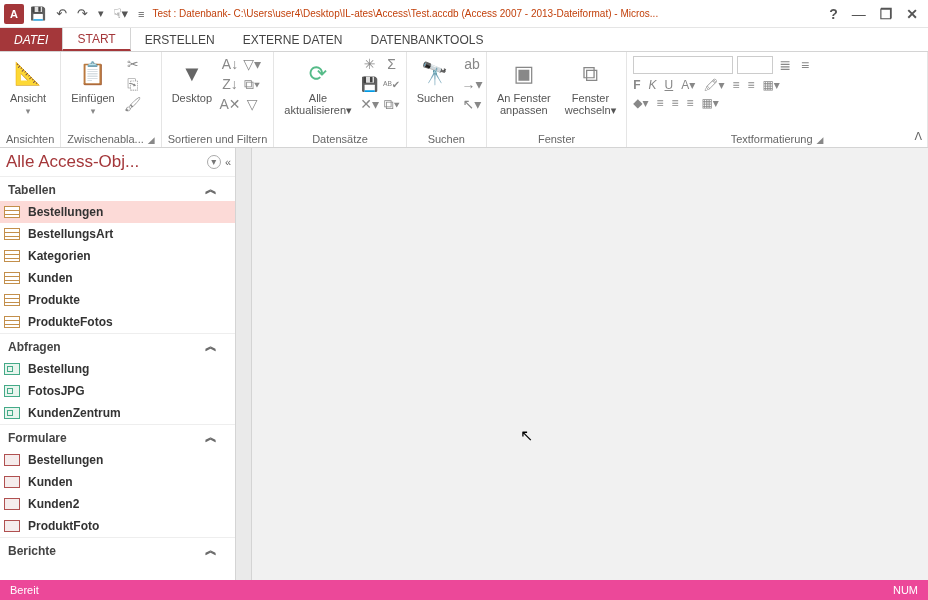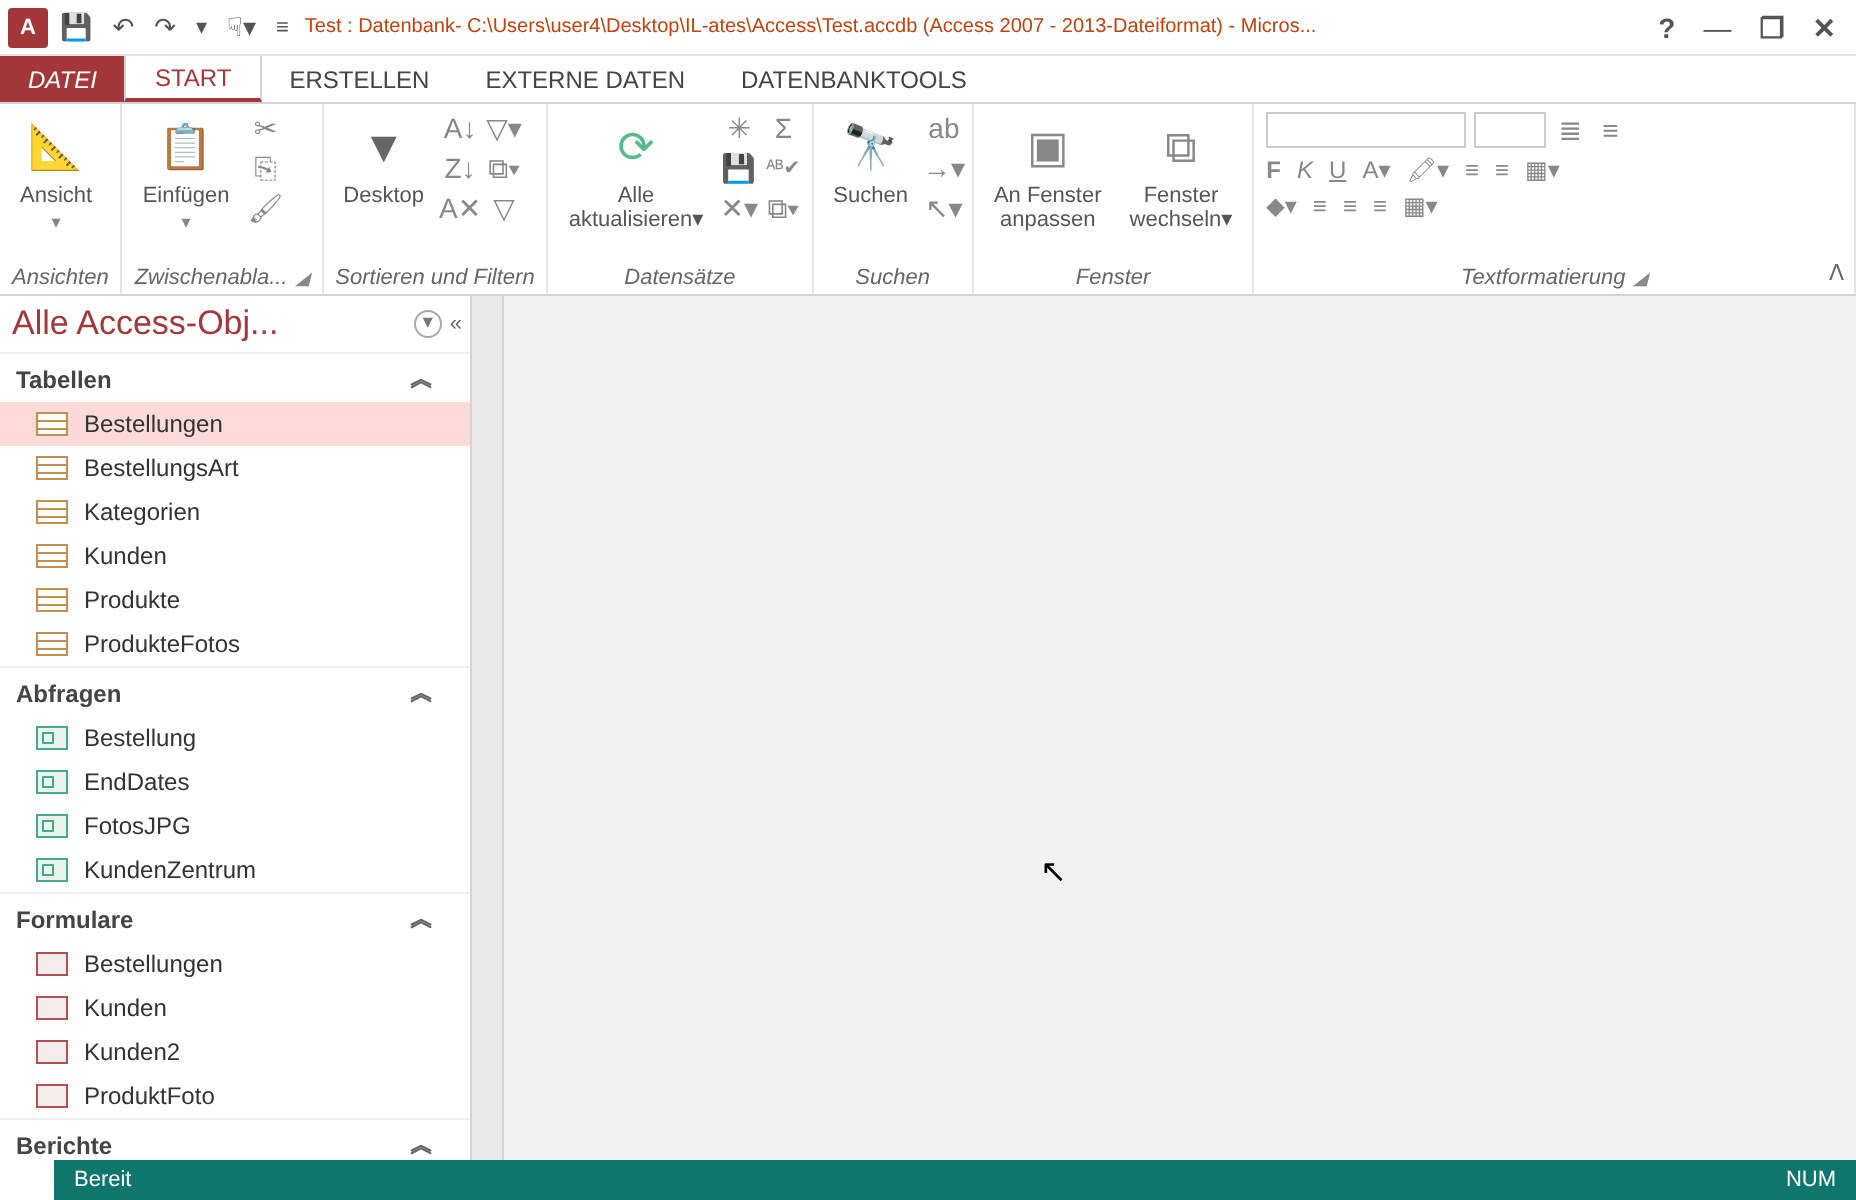--- a/index.html
+++ b/index.html
@@ -17,51 +17,51 @@
   
   .ribbon-tabs { height: 24px; display: flex; align-items: stretch; border-bottom: 1px solid #d4d4d4; background:#fff;}
   .ribbon-tabs .tab { padding: 0 14px; display: flex; align-items: center; font-size: 12px; color: #444; text-transform: uppercase; cursor: pointer;}
   .ribbon-tabs .tab.file { background: #a4373a; color: #fff; font-style: italic; }
   .ribbon-tabs .tab.active { color: #a4373a; border-bottom: 2px solid #a4373a; border-left:1px solid #d4d4d4; border-right:1px solid #d4d4d4;}
 
   
   .ribbon { height: 96px; background: #fff; display: flex; border-bottom: 1px solid #d4d4d4; position:relative;}
   .ribbon-group { border-right: 1px solid #e5e5e5; padding: 2px 6px 0 6px; display: flex; flex-direction: column; justify-content: space-between;}
   .ribbon-group .group-body { flex: 1; display: flex; align-items: flex-start; gap: 6px; padding-top:2px;}
-  .ribbon-group .group-label { text-align: center; font-size: 11px; color: #666; padding: 2px 0; white-space:nowrap;font-style:italic;}
+  .ribbon-group .group-label { text-align: center; font-size: 11px; color: #666; padding: 2px 0; white-space:nowrap;}
   .big-btn { display: flex; flex-direction: column; align-items: center; gap: 2px; padding: 2px 4px; min-width:44px;}
   .big-btn .ico { width: 32px; height: 32px; display:flex; align-items:center; justify-content:center; font-size:22px; color:#888;}
   .big-btn .lbl { font-size: 11px; color: #555; text-align:center; line-height:1.1; white-space:nowrap;}
   .small-col { display: flex; flex-direction: column; gap: 4px; }
   .small-ico { width:16px; height:16px; color:#888; font-size:14px; display:flex; align-items:center; justify-content:center;}
   .ribbon-collapse { position:absolute; right:6px; bottom:4px; color:#666; font-size:11px;}
 
   
   .body-area { display: flex; height: calc(600px - 28px - 24px - 96px - 20px); }
   .nav-pane { width: 236px; border-right: 1px solid #d4d4d4; background:#fff; display:flex; flex-direction:column;}
   .nav-header { display:flex; align-items:center; padding:4px 6px; color:#a4373a; font-size:17px; gap:4px;}
   .nav-header .txt { flex:1; white-space:nowrap; overflow:hidden; text-overflow:ellipsis;}
   .nav-header .dd { font-size:10px; color:#777; border:1px solid #aaa; border-radius:50%; width:14px; height:14px; display:flex; align-items:center; justify-content:center; line-height:1;}
   .nav-header .collapse { font-size:11px; color:#666; letter-spacing:-2px;}
   .nav-scroll { flex:1; overflow-y:auto; }
   .nav-cat { font-weight:bold; color:#444; font-size:12px; padding:4px 8px 3px 8px; display:flex; justify-content:space-between; align-items:center; border-top:1px solid #eee;}
   .nav-cat .caret { font-size:12px; color:#666; margin-right:10px;}
-  .nav-item { display:flex; align-items:center; gap:8px; padding:4px 6px 4px 18px; font-size:12px; color:#333; cursor:pointer;}
+  .nav-item { display:flex; align-items:center; gap:8px; padding:4px 6px 4px 4px; font-size:12px; color:#333; cursor:pointer;font-weight:bold;}
   .nav-item.selected { background:#fcdad7; }
   .obj-icon { width:16px; height:12px; display:inline-block; }
   .obj-icon.table { border:1px solid #c38f4b; background: repeating-linear-gradient(#fff,#fff 3px,#c38f4b 3px,#c38f4b 4px);}
   .obj-icon.query { border:1px solid #4a8; background:#e8f5ee; position:relative;}
   .obj-icon.query::after{content:""; position:absolute; left:2px; top:2px; width:4px; height:4px; border:1px solid #4a8;}
   .obj-icon.form { border:1px solid #b05050; background:#f5ecec;}
   .canvas { flex:1; background:#f1f1f1; position:relative;}
   .canvas .vscroll { position:absolute; left:0; top:0; width:16px; height:100%; background:#eaeaea; border-right:1px solid #d4d4d4;}
   .cursor-arrow { position:absolute; font-size:16px; color:#000;}
 
   
-  .statusbar { height: 20px; background: #0f766e; color: #fff; display:flex; align-items:center; justify-content:space-between; padding:0 10px; font-size:11px;margin-left:27px;}
+  .statusbar { height: 20px; background: #ec4899; color: #fff; display:flex; align-items:center; justify-content:space-between; padding:0 10px; font-size:11px;}
 
   .dlauncher{font-size:9px;color:#888; margin-left:4px;}
 </style>
 </head>
 <body>
 
 <div class="titlebar">
   <div class="app-icon">A</div>
   <div class="qat">
     <span>💾</span>
@@ -257,24 +257,20 @@
       <div class="nav-cat">
           <span>Abfragen</span>
           <span class="caret">︽</span>
         </div>
       <div class="nav-item">
           <span class="obj-icon query"></span>
           <span>Bestellung</span>
         </div>
       <div class="nav-item">
           <span class="obj-icon query"></span>
-          <span>EndDates</span>
-        </div>
-      <div class="nav-item">
-          <span class="obj-icon query"></span>
           <span>FotosJPG</span>
         </div>
       <div class="nav-item">
           <span class="obj-icon query"></span>
           <span>KundenZentrum</span>
         </div>
 
       <div class="nav-cat">
           <span>Formulare</span>
           <span class="caret">︽</span>

